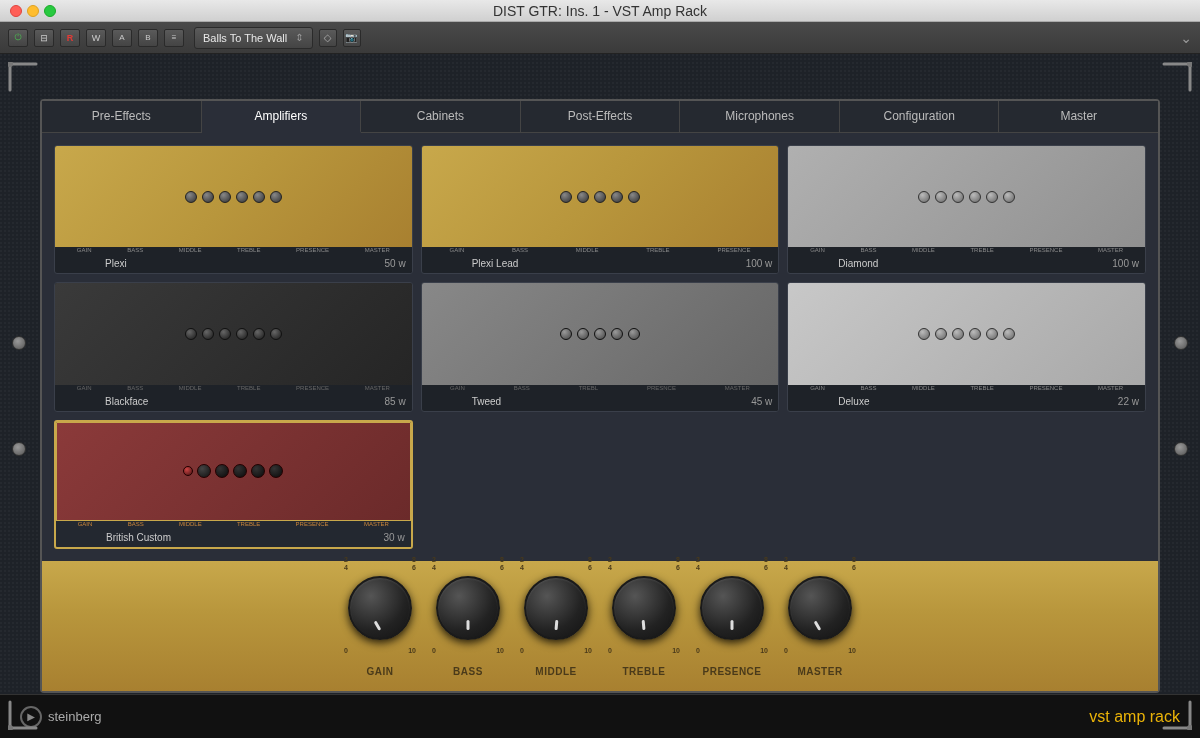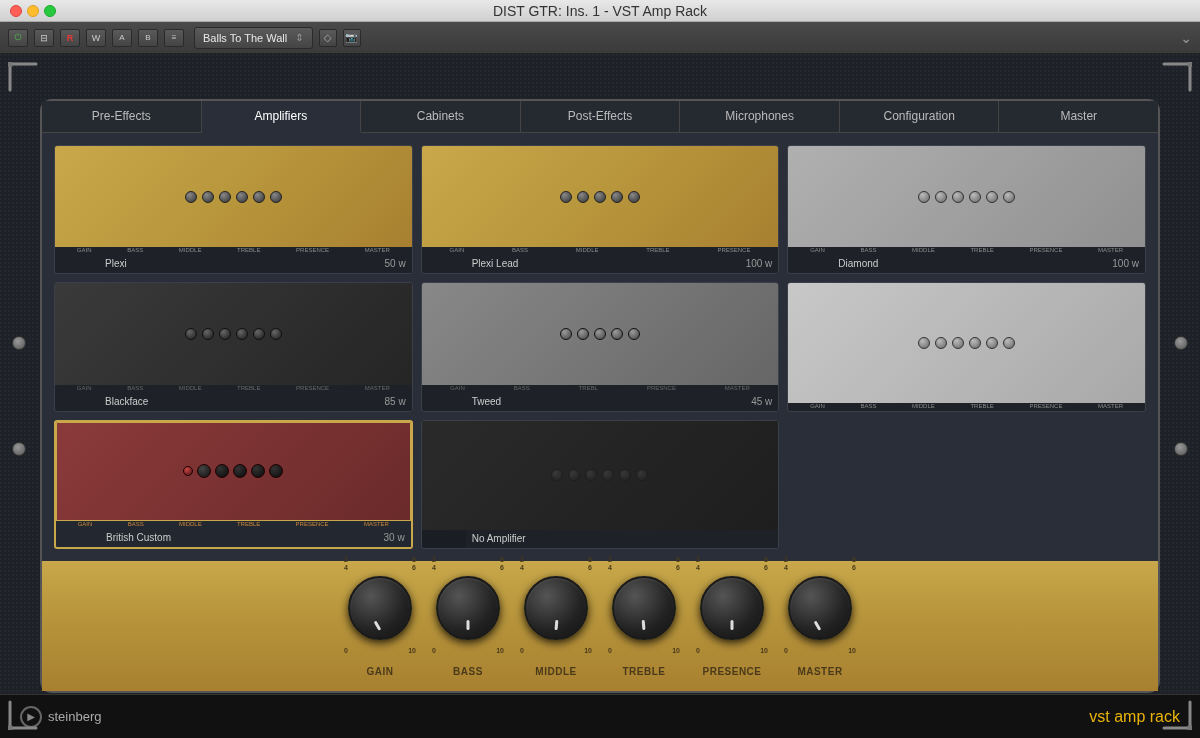--- a/index.html
+++ b/index.html
@@ -149,21 +149,21 @@
 
     
     .inner-panel {
       position: absolute;
       top: 45px;
       left: 40px;
       right: 40px;
       bottom: 45px;
       background: #2a2e38;
       border: 2px solid #555;
-      border-radius: 12px;
+      border-radius: 4px;
       display: flex;
       flex-direction: column;
     }
 
     
     .tabs-bar {
       display: flex;
       background: #1e2228;
       border-bottom: 1px solid #444;
       flex-shrink: 0;
@@ -605,20 +605,24 @@
           </div>
         </div>
         <div class="amp-knob-label-row">
           <span>GAIN</span>
             <span>BASS</span>
             <span>MIDDLE</span>
             <span>TREBLE</span>
             <span>PRESENCE</span>
             <span>MASTER</span>
         </div>
+        <div class="amp-label-row">
+          <span class="amp-name">Deluxe</span>
+          <span class="amp-watt">22 w</span>
+        </div>
       </div>
 
       <div class="amp-cell amp-british selected">
         <div class="amp-image" style="background: linear-gradient(135deg, #8b3a3a 0%, #6b2a2a 100%); border: 1px solid #c8a84b;">
           <div style="display:flex; gap:4px; align-items:center; padding:6px;">
             <span class="mini-knob-red"></span>
             <span class="mini-knob-red" style="width:14px;height:14px; background:radial-gradient(circle at 35% 30%, #444, #111);"></span>
             <span class="mini-knob-red" style="width:14px;height:14px; background:radial-gradient(circle at 35% 30%, #333, #0a0a0a);"></span>
             <span class="mini-knob-red" style="width:14px;height:14px; background:radial-gradient(circle at 35% 30%, #333, #0a0a0a);"></span>
             <span class="mini-knob-red" style="width:14px;height:14px; background:radial-gradient(circle at 35% 30%, #333, #0a0a0a);"></span>
@@ -632,36 +636,20 @@
             <span>TREBLE</span>
             <span>PRESENCE</span>
             <span>MASTER</span>
         </div>
         <div class="amp-label-row" style="background:#232830;">
           <span class="amp-name">British Custom</span>
           <span class="amp-watt">30 w</span>
         </div>
       </div>
 
-      <div class="amp-cell no-amp">
-        <div class="amp-image" style="background: linear-gradient(135deg, #2a2a2a 0%, #1e1e1e 100%);">
-          <div style="display:flex; gap:5px; align-items:center; padding:8px; opacity:0.3;">
-            <span class="mini-knob-dark"></span>
-            <span class="mini-knob-dark"></span>
-            <span class="mini-knob-dark"></span>
-            <span class="mini-knob-dark"></span>
-            <span class="mini-knob-dark"></span>
-            <span class="mini-knob-dark"></span>
-          </div>
-        </div>
-        <div class="amp-label-row">
-          <span class="amp-name">No Amplifier</span>
-          <span class="amp-watt"></span>
-        </div>
-      </div>
 
       <div class="amp-cell" style="background: transparent; border: none;"></div>
 
     </div>
 
     <div class="bottom-amp-panel">
       <div class="knob-section">
 
         <div class="knob-group">
           <div style="position:relative;">

